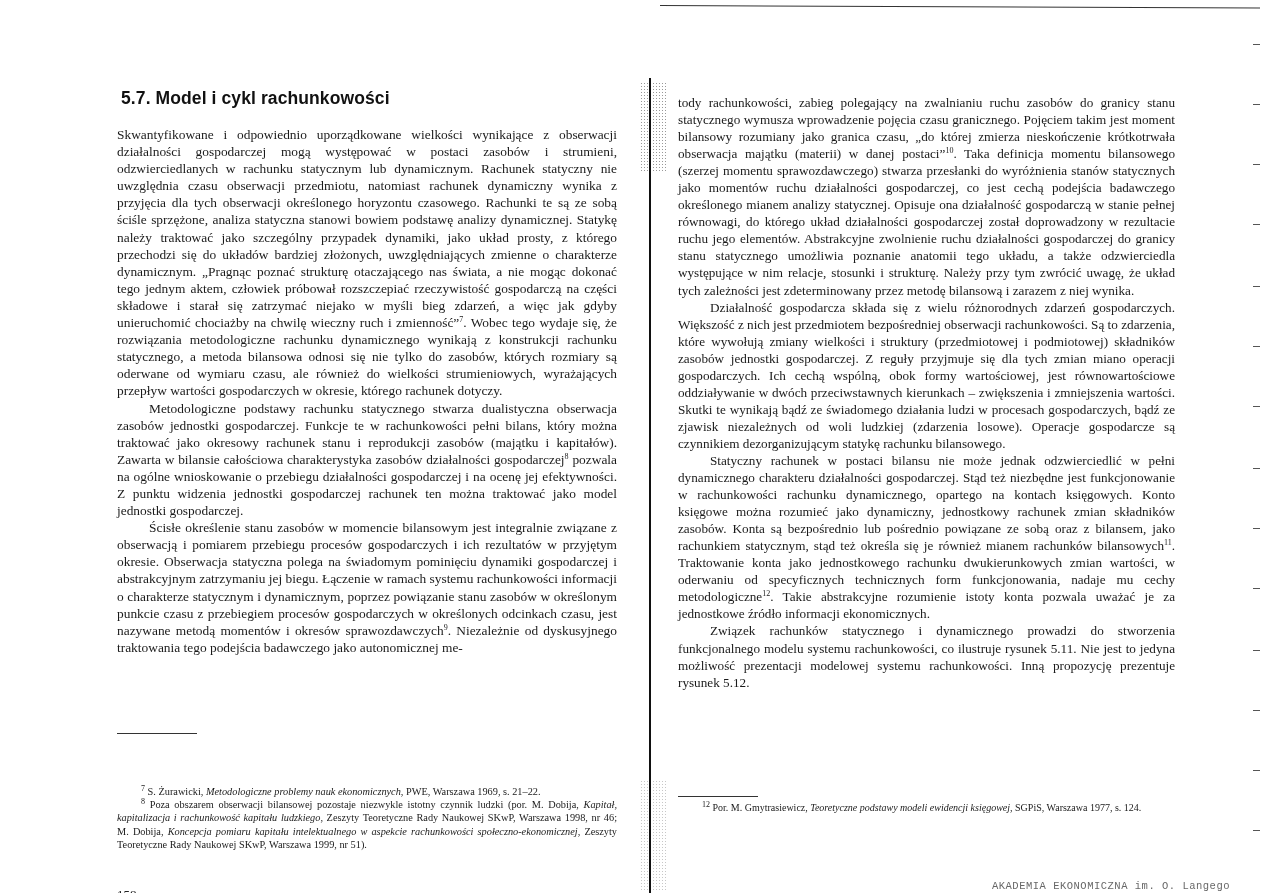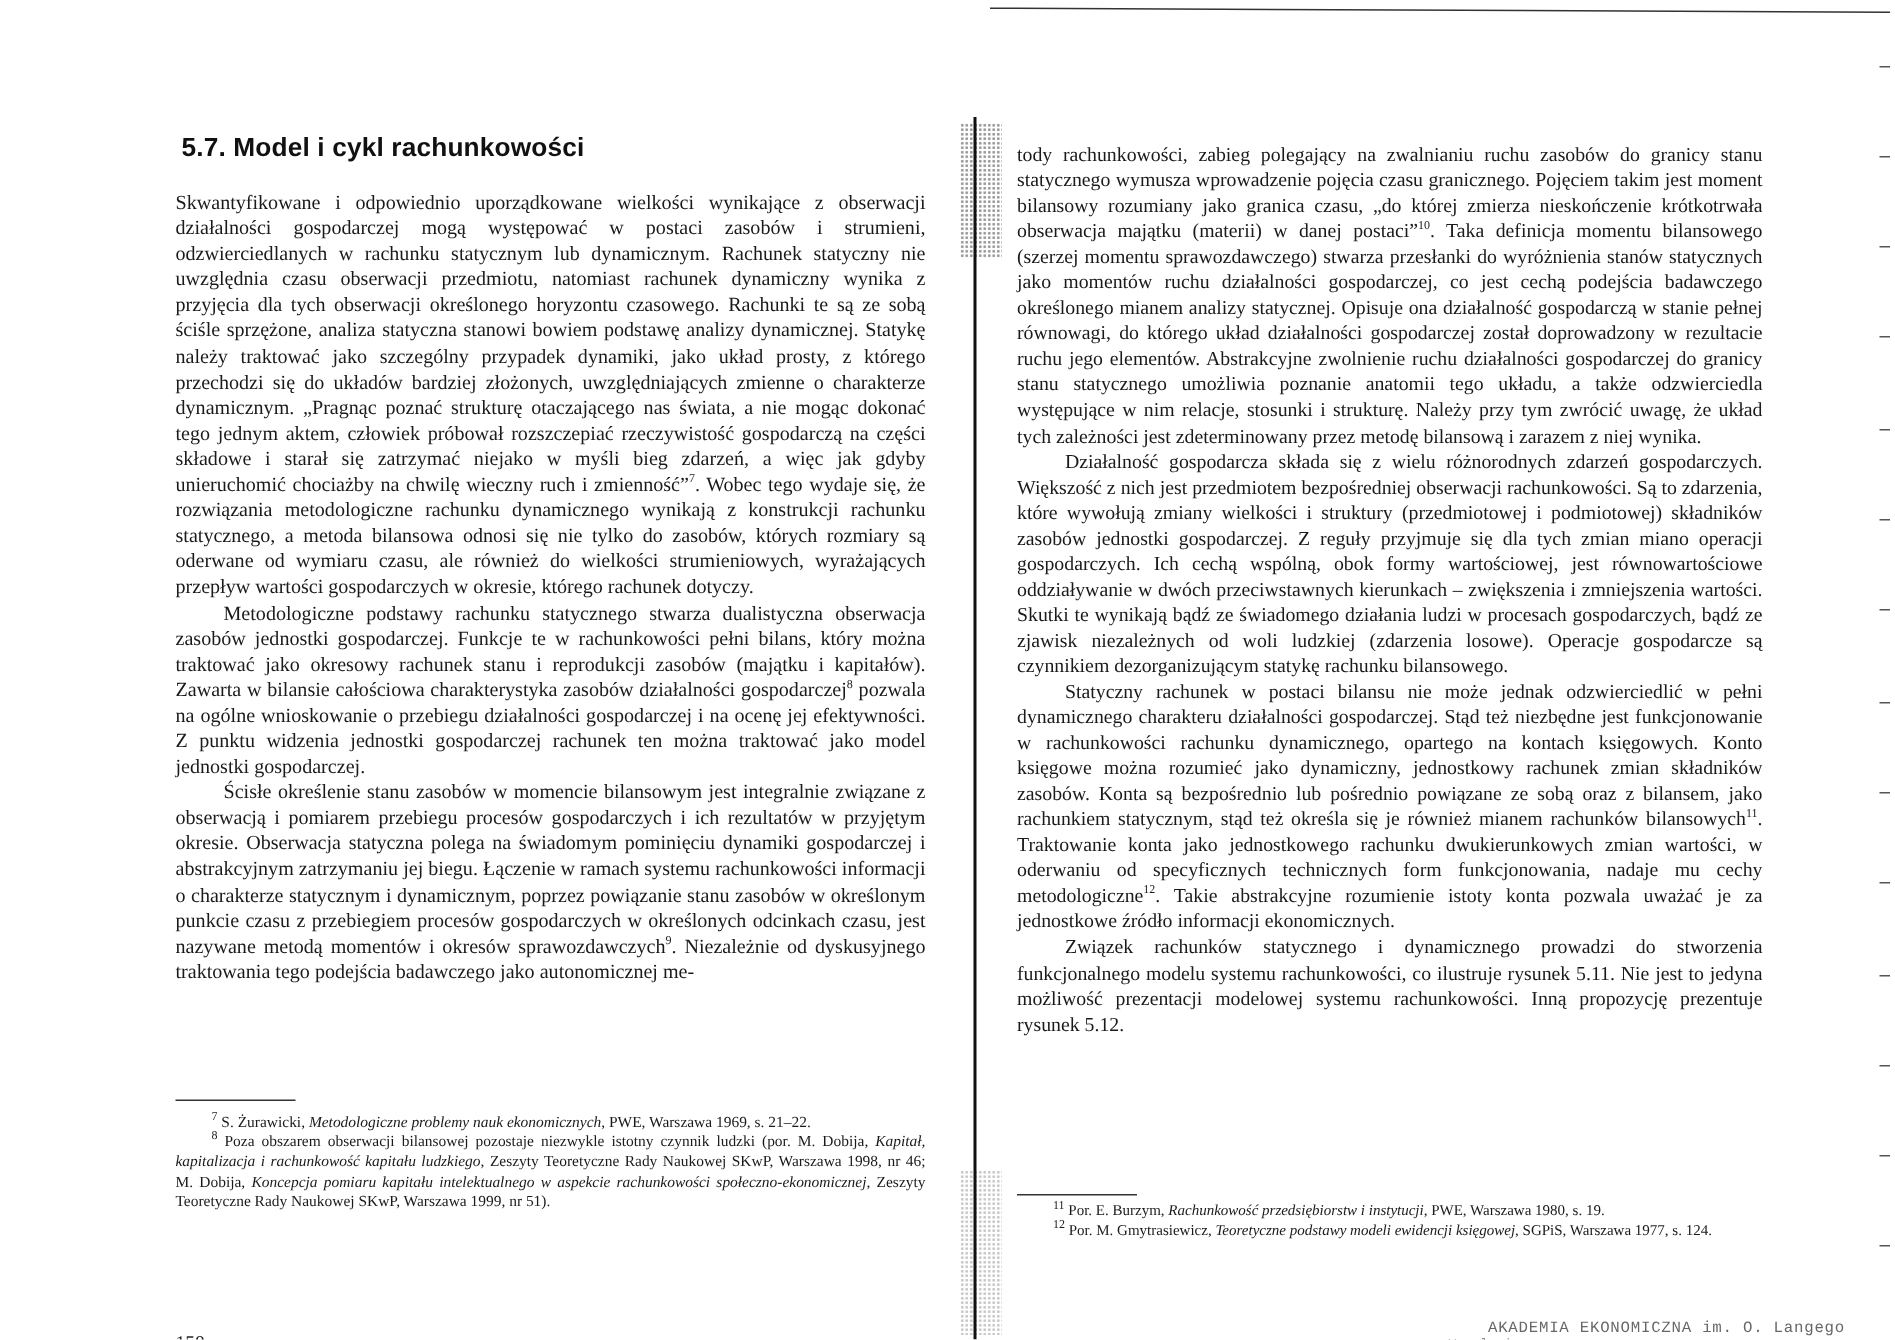--- a/index.html
+++ b/index.html
@@ -116,21 +116,21 @@
     }
     .footnotes {
       position: absolute;
       left: 0;
       width: 100%;
       font-size: 10.3px;
       line-height: 13.2px;
       text-align: justify;
     }
     .page-left .footnotes {
-      top: 742px;
+      top: 785px;
     }
     .page-right .footnotes {
       top: 801px;
       font-size: 10px;
     }
     .footnotes p {
       margin: 0;
       text-indent: 24px;
     }
     .footnotes i {
@@ -227,23 +227,20 @@
       <span>Statyczny rachunek w postaci bilansu nie może jednak odzwierciedlić w pełni dynamicznego charakteru działalności gospodarczej. Stąd też niezbędne jest funkcjonowanie w rachunkowości rachunku dynamicznego, opartego na kontach księgowych. Konto księgowe można rozumieć jako dynamiczny, jednostkowy rachunek zmian składników zasobów. Konta są bezpośrednio lub pośrednio powiązane ze sobą oraz z bilansem, jako rachunkiem statycznym, stąd też określa się je również mianem rachunków bilansowych</span><sup>11</sup><span>. Traktowanie konta jako jednostkowego rachunku dwukierunkowych zmian wartości, w oderwaniu od specyficznych technicznych form funkcjonowania, nadaje mu cechy metodologiczne</span><sup>12</sup><span>. Takie abstrakcyjne rozumienie istoty konta pozwala uważać je za jednostkowe źródło informacji ekonomicznych.</span>
     </p>
     <p class="indent">
       <span>Związek rachunków statycznego i dynamicznego prowadzi do stworzenia funkcjonalnego modelu systemu rachunkowości, co ilustruje rysunek 5.11. Nie jest to jedyna możliwość prezentacji modelowej systemu rachunkowości. Inną propozycję prezentuje rysunek 5.12.</span>
     </p>
   </div>
 
   <div class="fn-rule"></div>
 
   <div class="footnotes">
-    <p>
-      <sup>11</sup><span> Por. E. Burzym, </span><i>Rachunkowość przedsiębiorstw i instytucji</i><span>, PWE, Warszawa 1980, s. 19.</span>
-    </p>
     <p>
       <sup>12</sup><span> Por. M. Gmytrasiewicz, </span><i>Teoretyczne podstawy modeli ewidencji księgowej</i><span>, SGPiS, Warszawa 1977, s. 124.</span>
     </p>
   </div>
 </div>
 
 <div class="stamp">
   <div>AKADEMIA EKONOMICZNA im. O. Langego</div>
   <div class="row2">we Wrocławiu</div>
   <div>WYPOŻYCZALNIA STUDENCKA</div>

